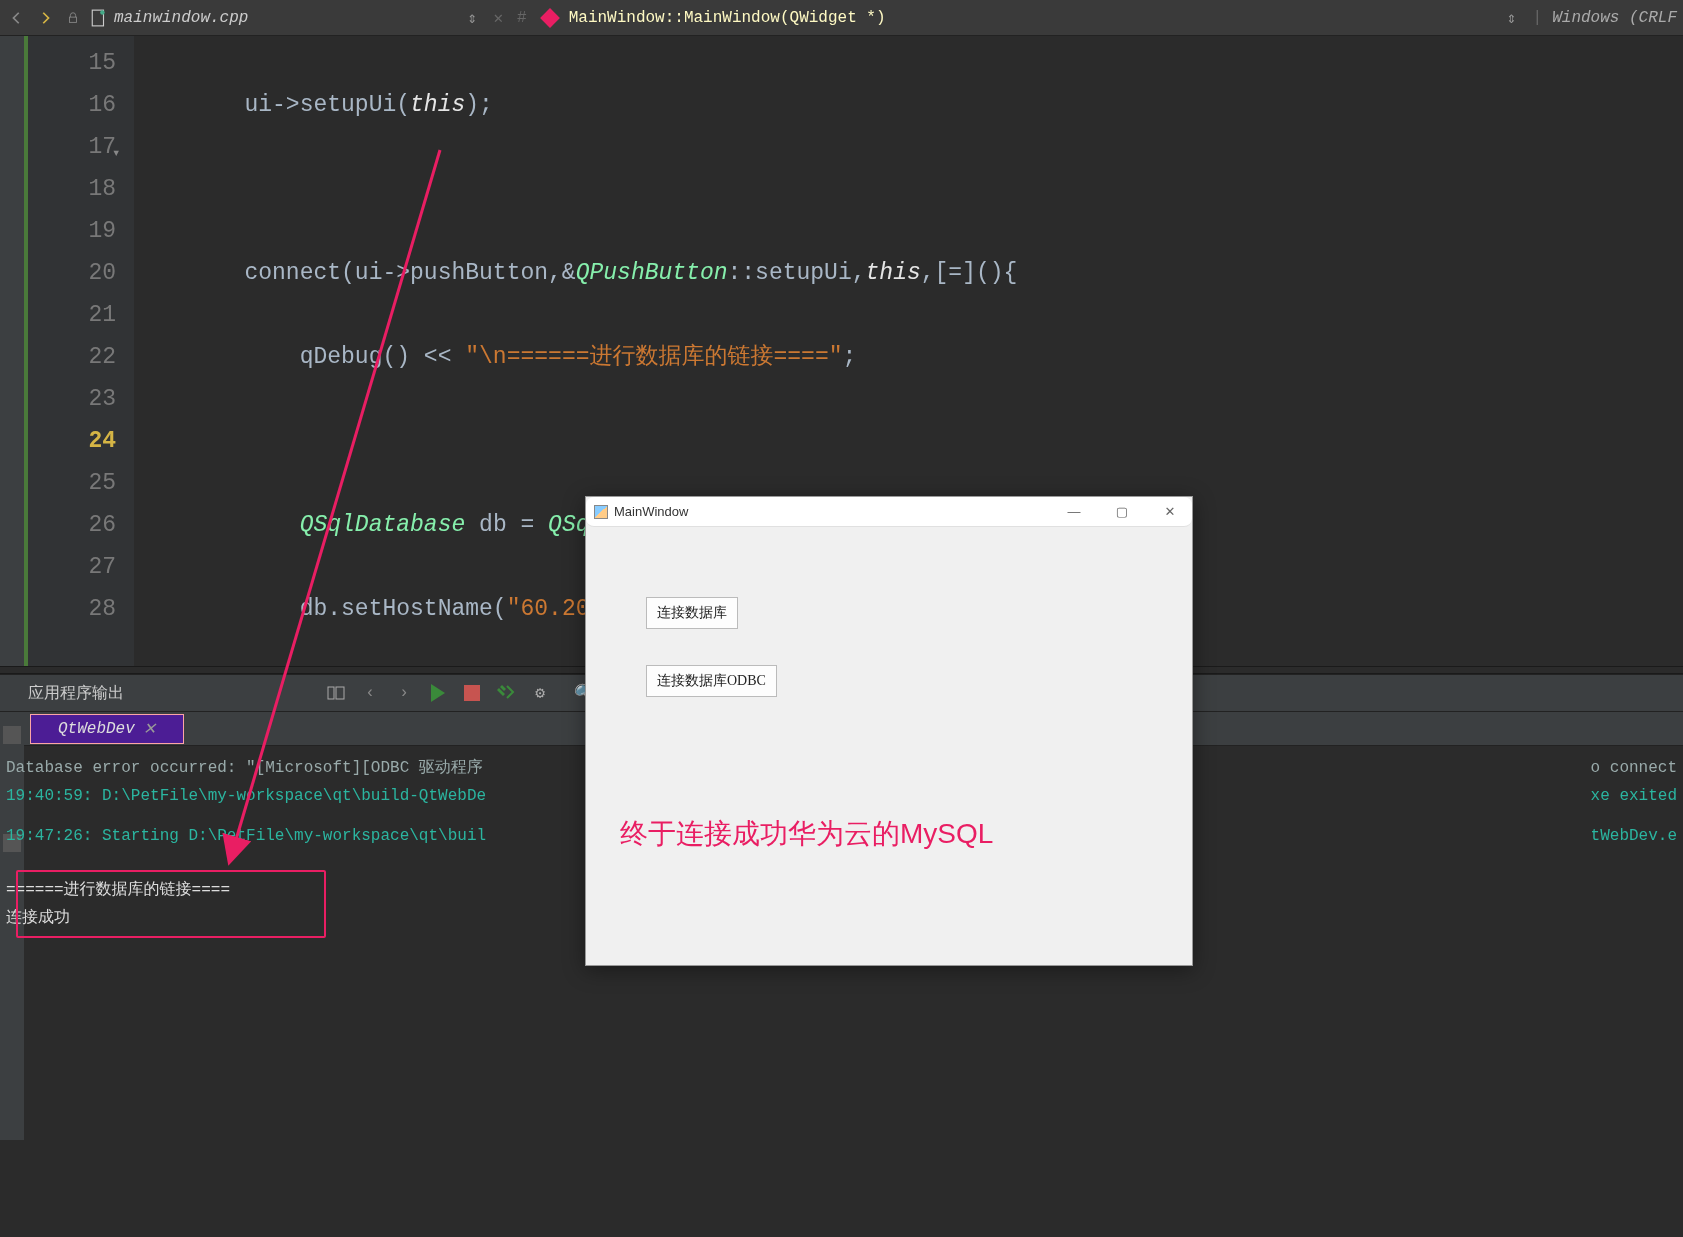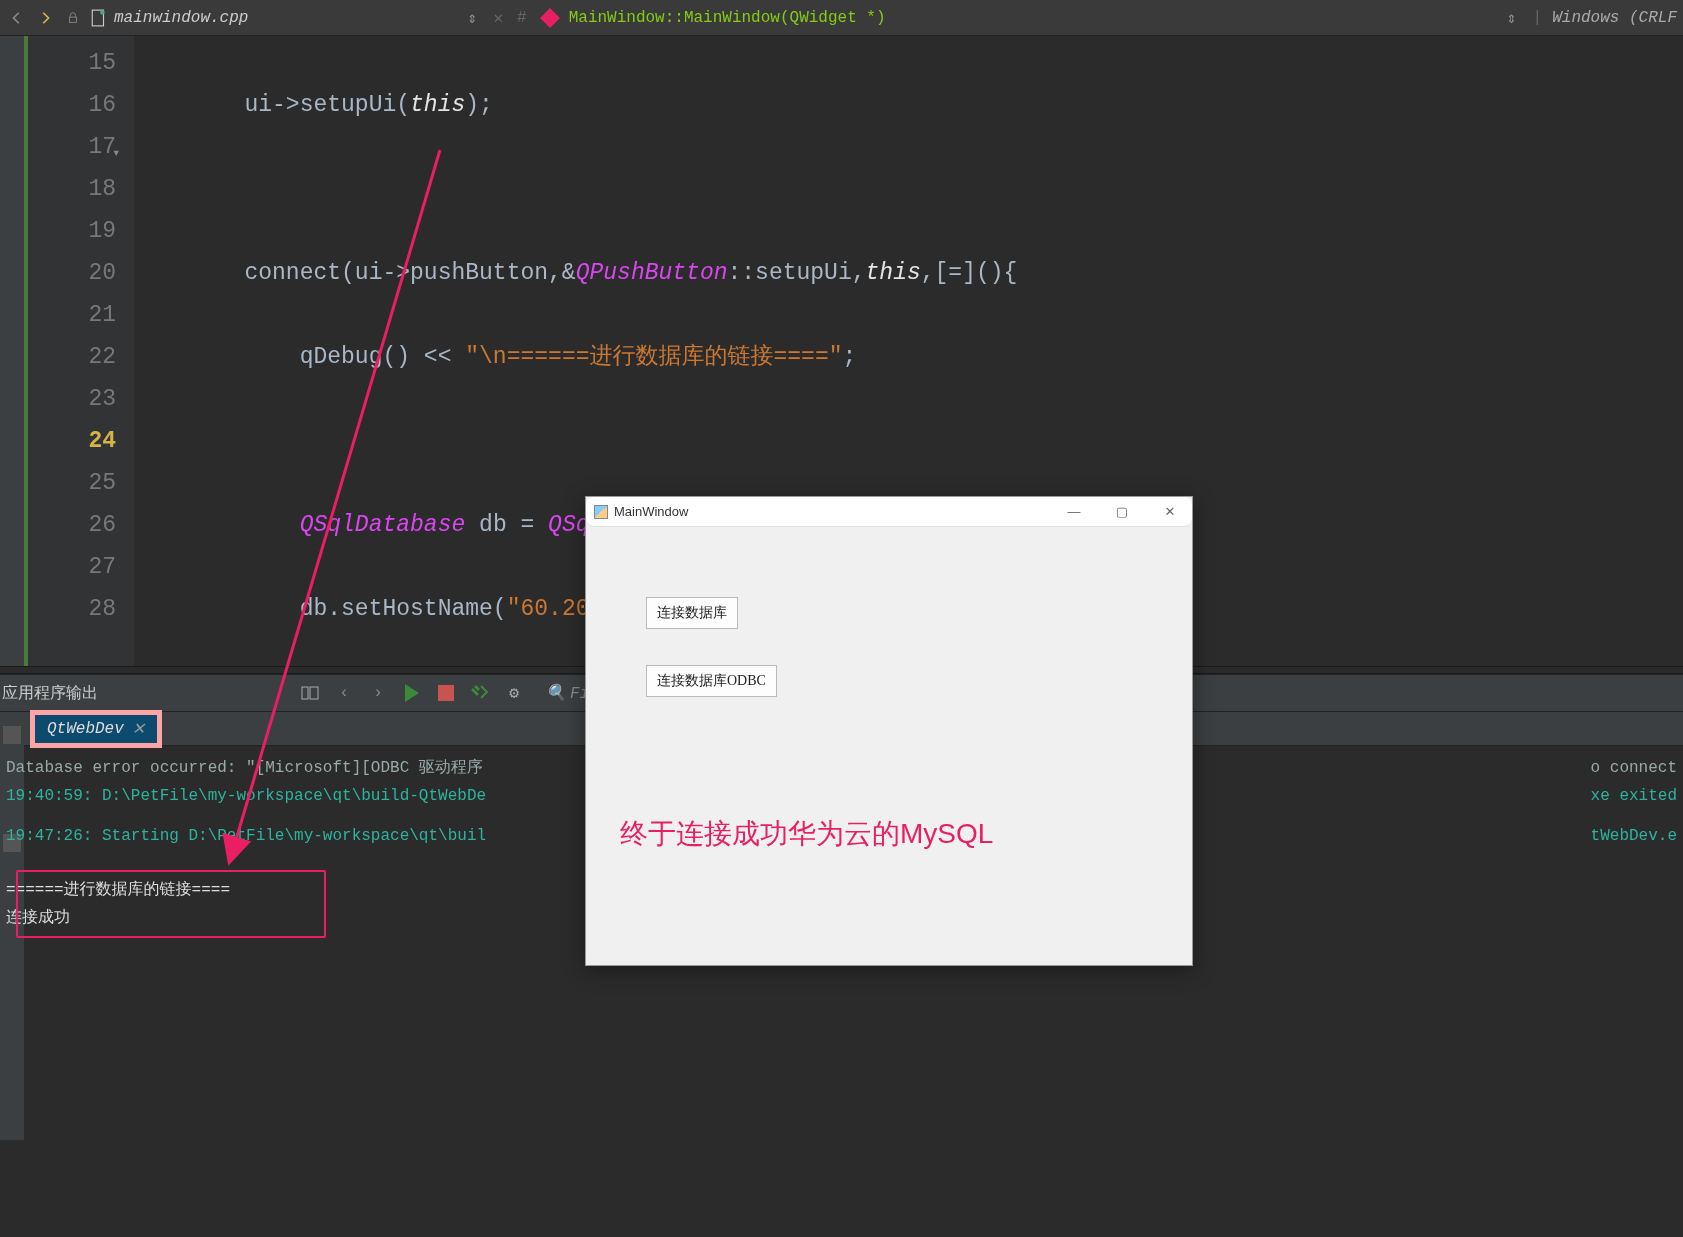--- a/index.html
+++ b/index.html
@@ -4,48 +4,48 @@
 <style>
 * { margin:0; padding:0; box-sizing:border-box; }
 body { font-family: "Consolas","Courier New",monospace; background:#2b2b2b; color:#bbb; width:1683px; height:1237px; overflow:hidden; position:relative; }
 .topbar { display:flex; align-items:center; height:36px; background:#3a3a3a; border-bottom:1px solid #222; padding:0 6px; gap:6px; font-size:16px; color:#bbb; }
 .topbar .nav-btn { width:22px; height:22px; display:flex; align-items:center; justify-content:center; color:#999; }
 .nav-btn svg { width:14px; height:14px; }
 .topbar .file-icon { width:18px; height:18px; display:flex; align-items:center; justify-content:center; color:#ccc; }
 .topbar .filename { color:#ccc; flex:0 0 auto; font-style:italic;}
 .topbar .sep { color:#666; padding:0 4px; }
 .topbar .pink-sq { width:14px; height:14px; background:#e91e63; transform:rotate(45deg); display:inline-block; margin:0 6px; }
-.topbar .breadcrumb { color:#84cc16; flex:0 0 auto; }
+.topbar .breadcrumb { color:#fef9c3; flex:0 0 auto; }
 .topbar .right-label { color:#aaa; font-style:italic; margin-left:auto;}
 .editor-wrap { display:flex; height:630px; background:#2b2b2b; }
 .left-rail { width:24px; background:#3c3f41; }
 .gutter { width:110px; background:#313335; text-align:right; padding-right:18px; font-size:23px; color:#787878; line-height:42px; padding-top:6px; position:relative;}
 .gutter .ln { height:42px; }
 .gutter .ln.current { color:#d5b545; font-weight:bold; }
 .gutter .fold { position:absolute; left:88px; top:96px; color:#888; font-size:14px;}
 .gutter .green-bar { position:absolute; left:0; top:0; width:4px; height:100%; background:#4a7a3a; }
 .code { flex:1; font-size:23px; line-height:42px; padding-top:6px; color:#a9b7c6; white-space:pre; overflow:hidden;}
 .code .row { height:42px; }
 .c-str   { color:#cc7832; }
 .c-cmt   { color:#808080; font-style:italic; }
 .c-this  { color:#e5e5e5; font-style:italic;}
-.c-qcls  { color:#d946ef; font-style:italic;}
+.c-qcls  { color:#86efac; font-style:italic;}
 .panel-divider { height:8px; background:#2b2b2b; border-top:1px solid #1a1a1a; border-bottom:1px solid #1a1a1a;}
-.output-header { display:flex; align-items:center; height:38px; background:#3c3f41; border-top:1px solid #222; border-bottom:1px solid #222; padding:0 2px; gap:10px;}
+.output-header { display:flex; align-items:center; height:38px; background:#3c3f41; border-top:1px solid #222; border-bottom:1px solid #222; padding:0 28px; gap:10px;}
 .output-header .title { color:#ccc; font-size:16px; font-family:"Microsoft YaHei",sans-serif; }
 .output-header .toolbar { display:flex; align-items:center; gap:10px; margin-left:190px;}
 .toolbar .btn { width:24px; height:24px; display:flex; align-items:center; justify-content:center; }
 .toolbar .btn svg { width:18px; height:18px; }
 .toolbar .run-tri { width:0; height:0; border-left:14px solid #3a8a3a; border-top:9px solid transparent; border-bottom:9px solid transparent;}
 .toolbar .stop-sq { width:16px; height:16px; background:#c75450; }
 .toolbar .hammer { color:#3a8a3a; }
 .filter-box { margin-left:10px; color:#888; font-style:italic; font-size:16px;}
 .filter-box .mag { margin-right:4px; color:#aaa;}
 .output-tabs { display:flex; align-items:center; height:34px; background:#3c3f41; padding-left:30px; border-bottom:1px solid #222;}
-.output-tabs .tab { background:#0c4a6e; padding:4px 12px; color:#ddd; font-style:italic; font-size:16px; display:flex; align-items:center; gap:8px; border:5px solid #fca5a5;}
+.output-tabs .tab { background:#4c1d95; padding:4px 27px; color:#ddd; font-style:italic; font-size:16px; display:flex; align-items:center; gap:8px; border:1px solid #fca5a5;}
 .output-tabs .tab .close { color:#999; }
 .output-body { padding:8px 6px; font-size:16px; line-height:28px; color:#bbb; height:260px; position:relative;}
 .output-body .l-grey { color:#9aa; }
 .output-body .l-teal { color:#2bb5a0; }
 .output-body .l-white { color:#ddd; }
 .left-inset { position:absolute; left:0; top:720px; width:24px; height:420px; background:#3c3f41; }
 .left-inset .sq { width:18px; height:18px; margin:6px auto; background:#555;}
 .highlight-box { position:absolute; left:16px; top:870px; width:310px; height:68px; border:2px solid #e91e63; border-radius:2px; z-index:5;}
 .arrow-svg { position:absolute; left:210px; top:140px; z-index:6; pointer-events:none;}
 .app-window { position:absolute; left:585px; top:496px; width:608px; height:470px; background:#f0f0f0; border:1px solid #999; box-shadow:0 4px 20px rgba(0,0,0,0.4); z-index:10;}

